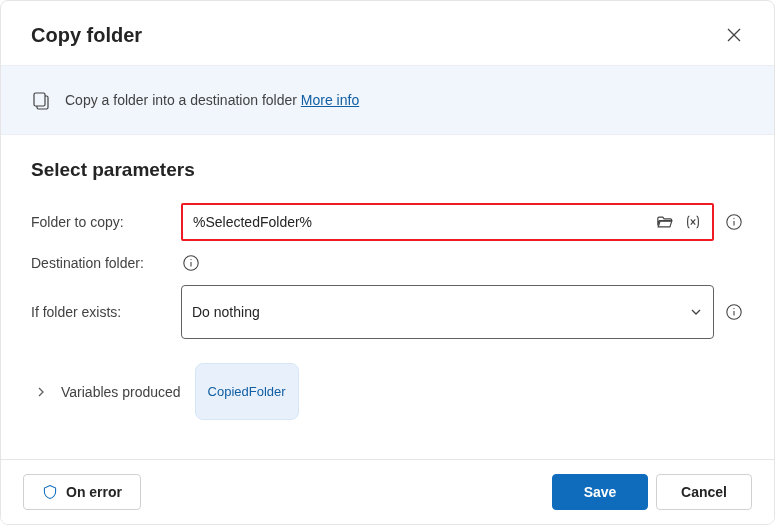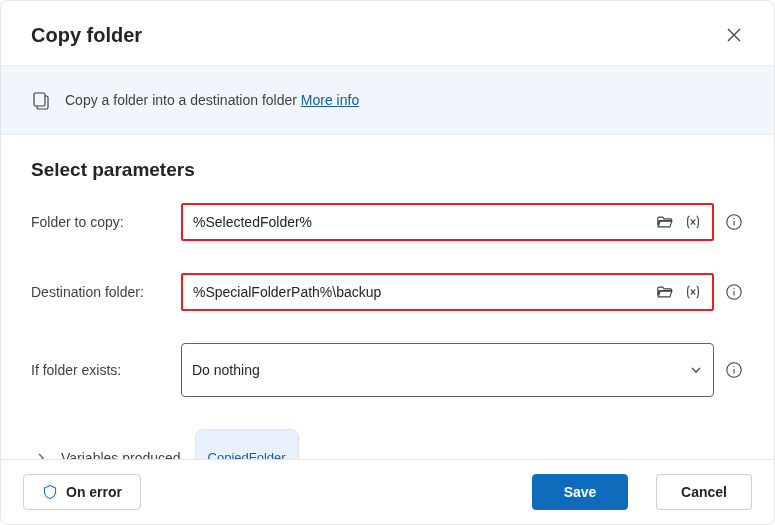--- a/index.html
+++ b/index.html
@@ -57,21 +57,21 @@
     }
     .section-title {
       font-size: 19px;
       font-weight: 700;
       color: #242424;
       margin-bottom: 22px;
     }
     .row {
       display: flex;
       align-items: center;
-      margin-bottom: 32px;
+      margin-bottom: 12px;
       gap: 10px;
     }
     .row-label {
       width: 140px;
       flex-shrink: 0;
       color: #424242;
     }
     .input-wrap {
       flex: 1;
       position: relative;
@@ -181,21 +181,21 @@
       color: #fff;
       min-width: 96px;
       justify-content: center;
     }
     .btn-secondary {
       min-width: 96px;
       justify-content: center;
     }
     .footer-right {
       display: flex;
-      gap: 28px;
+      gap: 8px;
     }
     svg { display: block; }
   </style>
 </head>
 <body>
 
 <div class="header">
   <div class="header-title">Copy folder</div>
   <div class="close-btn">
     <svg width="14" height="14" viewBox="0 0 14 14" fill="none" stroke="currentColor" stroke-width="1.3">
@@ -241,38 +241,20 @@
       <svg width="18" height="18" viewBox="0 0 20 20" fill="none" stroke="#424242" stroke-width="1.2">
         <circle cx="10" cy="10" r="8"></circle>
         <circle cx="10" cy="6.2" r="0.7" fill="#424242" stroke="none"></circle>
         <path d="M10 9 v5"></path>
       </svg>
     </div>
   </div>
 
   <div class="row">
     <div class="row-label">Destination folder:</div>
-    <div class="input-wrap">
-      <input type="text" class="input-text" value="%SpecialFolderPath%\backup" style="">
-      <div class="input-icons">
-        <span class="icon-btn">
-          <svg width="18" height="18" viewBox="0 0 20 20" fill="none" stroke="#424242" stroke-width="1.3">
-            <path d="M2 6 a1.5 1.5 0 0 1 1.5 -1.5 h4 l1.5 2 h7 a1.5 1.5 0 0 1 1.5 1.5 v0.5 H4.5 a1.5 1.5 0 0 0 -1.45 1.1 L2 14 Z"></path>
-            <path d="M4.5 9 h13 l-2 6.5 H2.5 Z"></path>
-          </svg>
-        </span>
-        <span class="icon-btn">
-          <svg width="18" height="18" viewBox="0 0 20 20" fill="none" stroke="#424242" stroke-width="1.3">
-            <path d="M6 3.5 C4 3.5 4 6 4 10 C4 14 4 16.5 6 16.5"></path>
-            <path d="M14 3.5 C16 3.5 16 6 16 10 C16 14 16 16.5 14 16.5"></path>
-            <path d="M7.5 7 L12.5 13 M12.5 7 L7.5 13"></path>
-          </svg>
-        </span>
-      </div>
-    </div>
     <div class="info-icon">
       <svg width="18" height="18" viewBox="0 0 20 20" fill="none" stroke="#424242" stroke-width="1.2">
         <circle cx="10" cy="10" r="8"></circle>
         <circle cx="10" cy="6.2" r="0.7" fill="#424242" stroke="none"></circle>
         <path d="M10 9 v5"></path>
       </svg>
     </div>
   </div>
 
   <div class="row">

